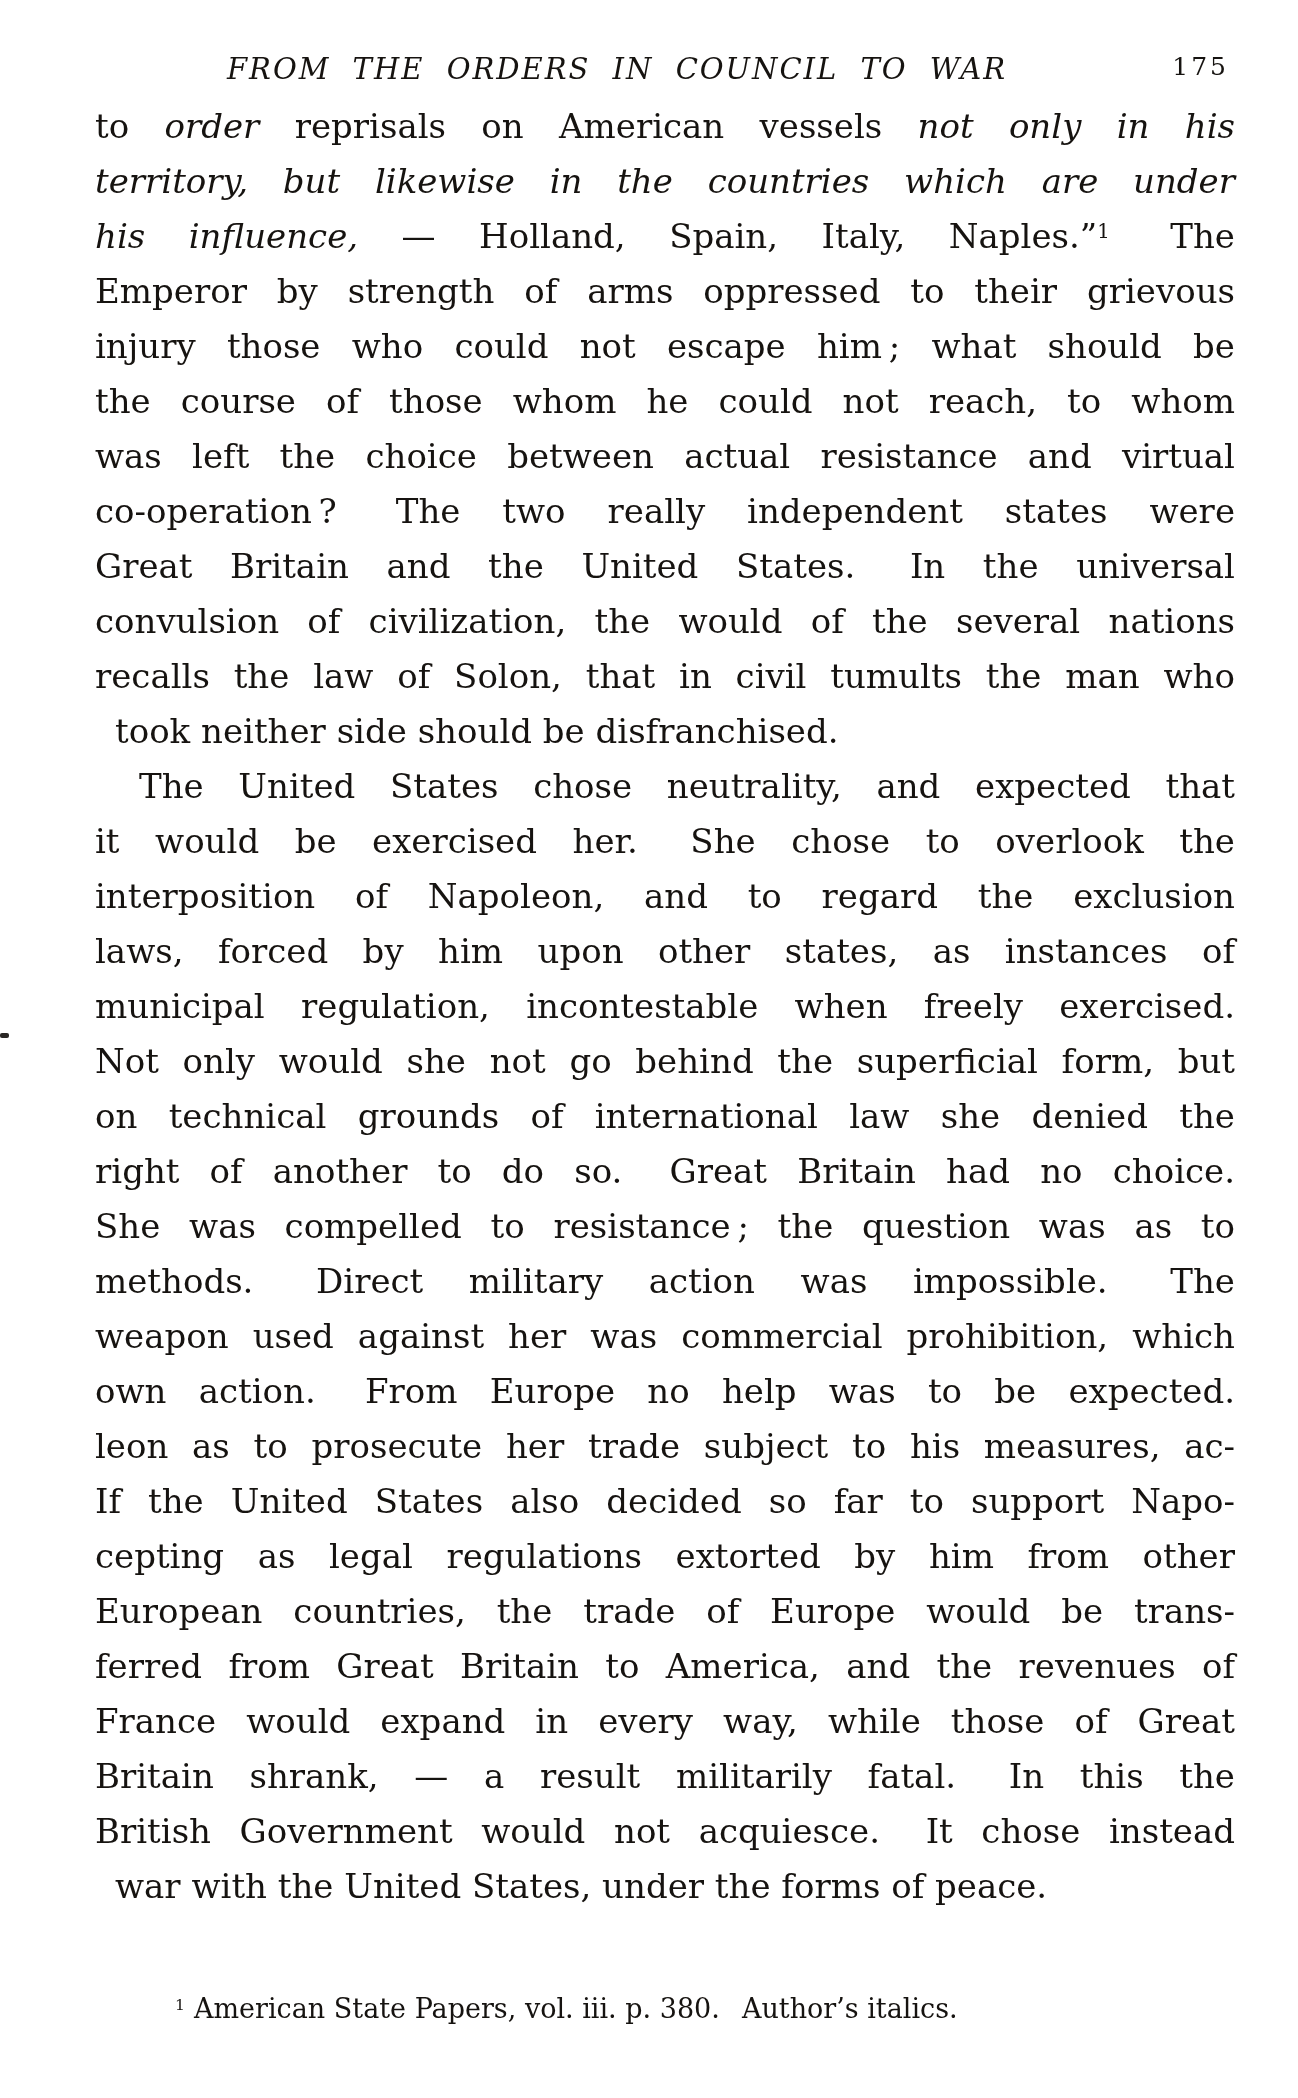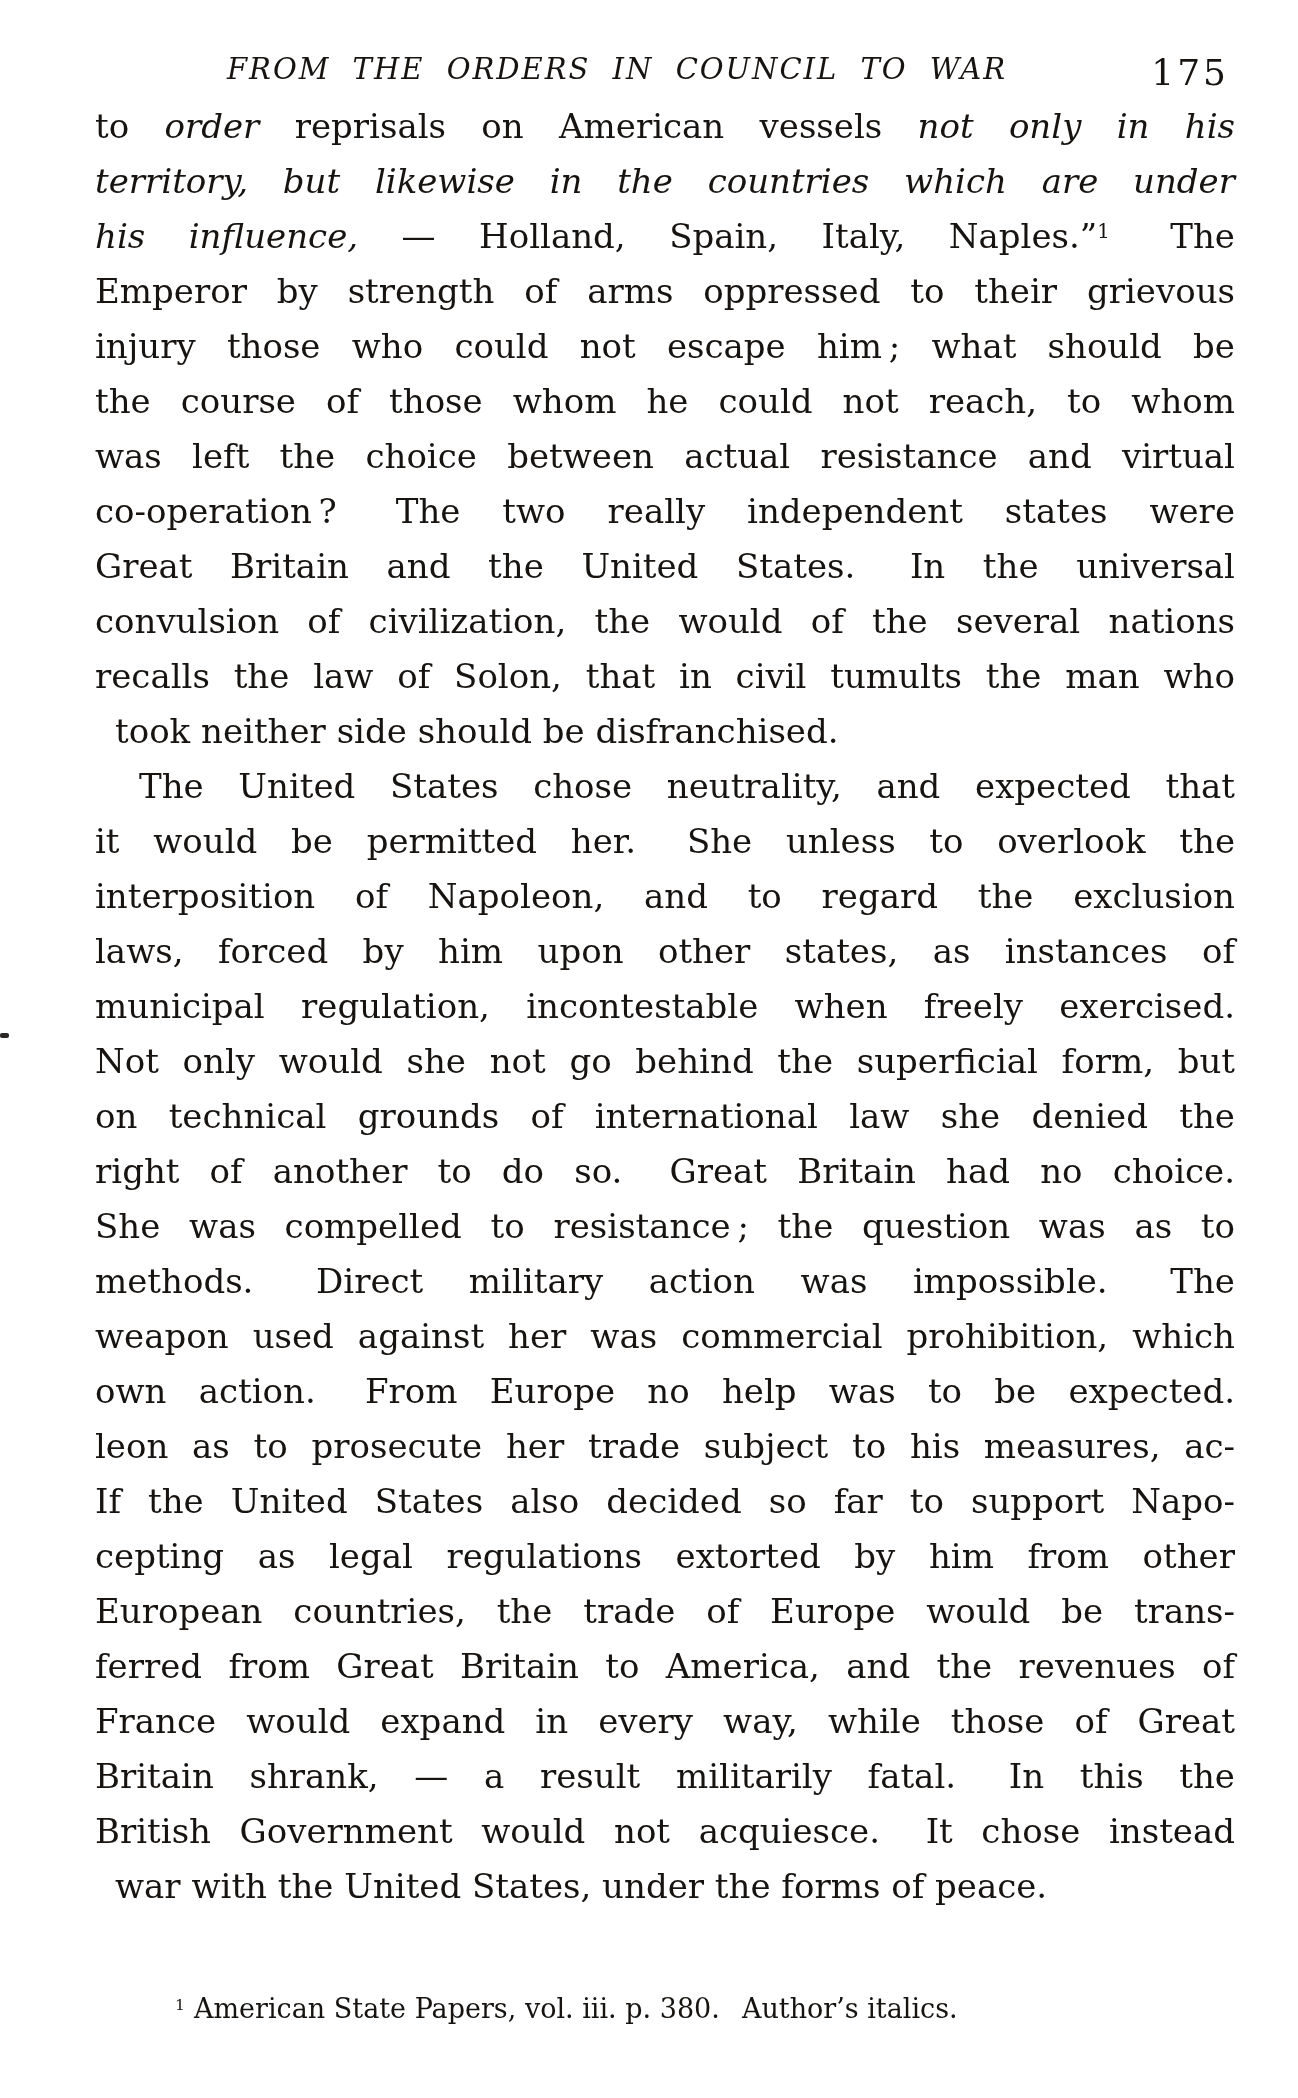--- a/index.html
+++ b/index.html
@@ -24,21 +24,21 @@
     word-spacing: 11px;
     text-align: center;
     white-space: nowrap;
   }
   .head-title { position: relative; left: -48px; }
   .folio {
     position: absolute;
     right: 6px;
     top: 0px;
     font-style: normal;
-    font-size: 36px;
+    font-size: 25px;
     letter-spacing: 3px;
   }
   .body-text {
     position: absolute;
     top: 99px;
     left: 95px;
     width: 1140px;
     font-size: 34px;
     line-height: 55px;
   }
@@ -99,21 +99,21 @@
         <div class="line"><span>the course of those whom he could not reach, to whom</span></div>
         <div class="line"><span>was left the choice between actual resistance and virtual</span></div>
         <div class="line"><span>co-operation ?  The two really independent states were</span></div>
         <div class="line"><span>Great Britain and the United States.  In the universal</span></div>
         <div class="line"><span>convulsion of civilization, the would of the several nations</span></div>
         <div class="line"><span>recalls the law of Solon, that in civil tumults the man who</span></div>
         <div class="line last"><span>took neither side should be disfranchised.</span></div>
       </div>
       <div class="paragraph">
         <div class="line indent"><span>The United States chose neutrality, and expected that</span></div>
-        <div class="line"><span>it would be permitted her.  She unless to overlook the</span></div>
+        <div class="line"><span>it would be exercised her.  She chose to overlook the</span></div>
         <div class="line"><span>interposition of Napoleon, and to regard the exclusion</span></div>
         <div class="line"><span>laws, forced by him upon other states, as instances of</span></div>
         <div class="line"><span>municipal regulation, incontestable when freely exercised.</span></div>
         <div class="line"><span>Not only would she not go behind the superficial form, but</span></div>
         <div class="line"><span>on technical grounds of international law she denied the</span></div>
         <div class="line"><span>right of another to do so.  Great Britain had no choice.</span></div>
         <div class="line"><span>She was compelled to resistance ; the question was as to</span></div>
         <div class="line"><span>methods.  Direct military action was impossible.  The</span></div>
         <div class="line"><span>weapon used against her was commercial prohibition, which</span></div>
         <div class="line"><span>own action.  From Europe no help was to be expected.</span></div>

